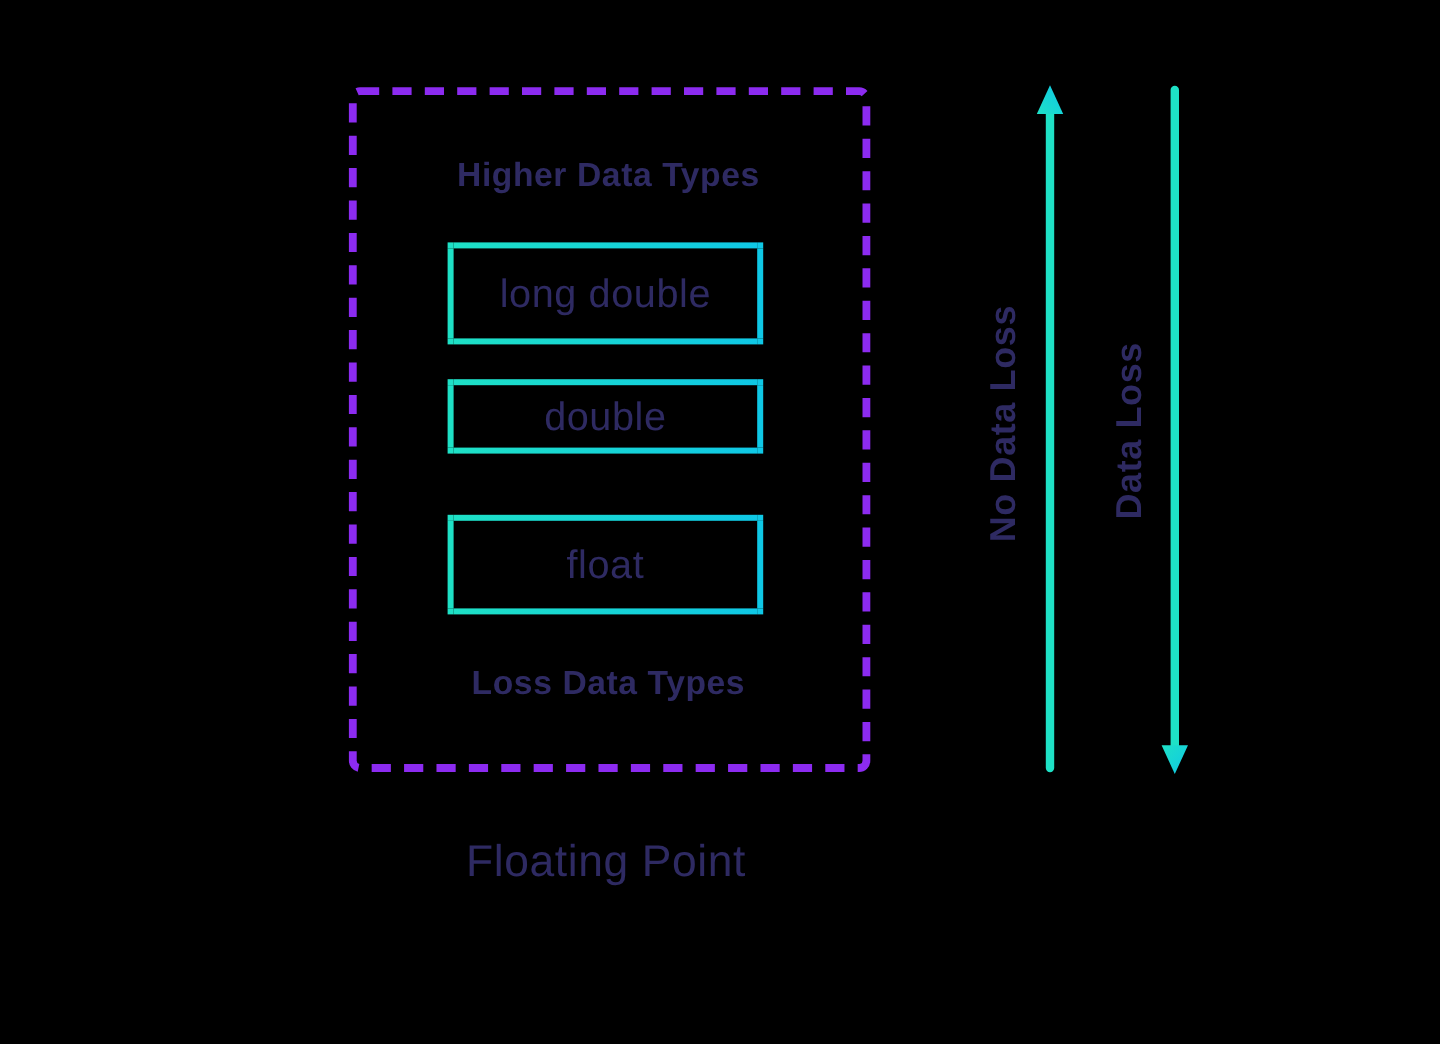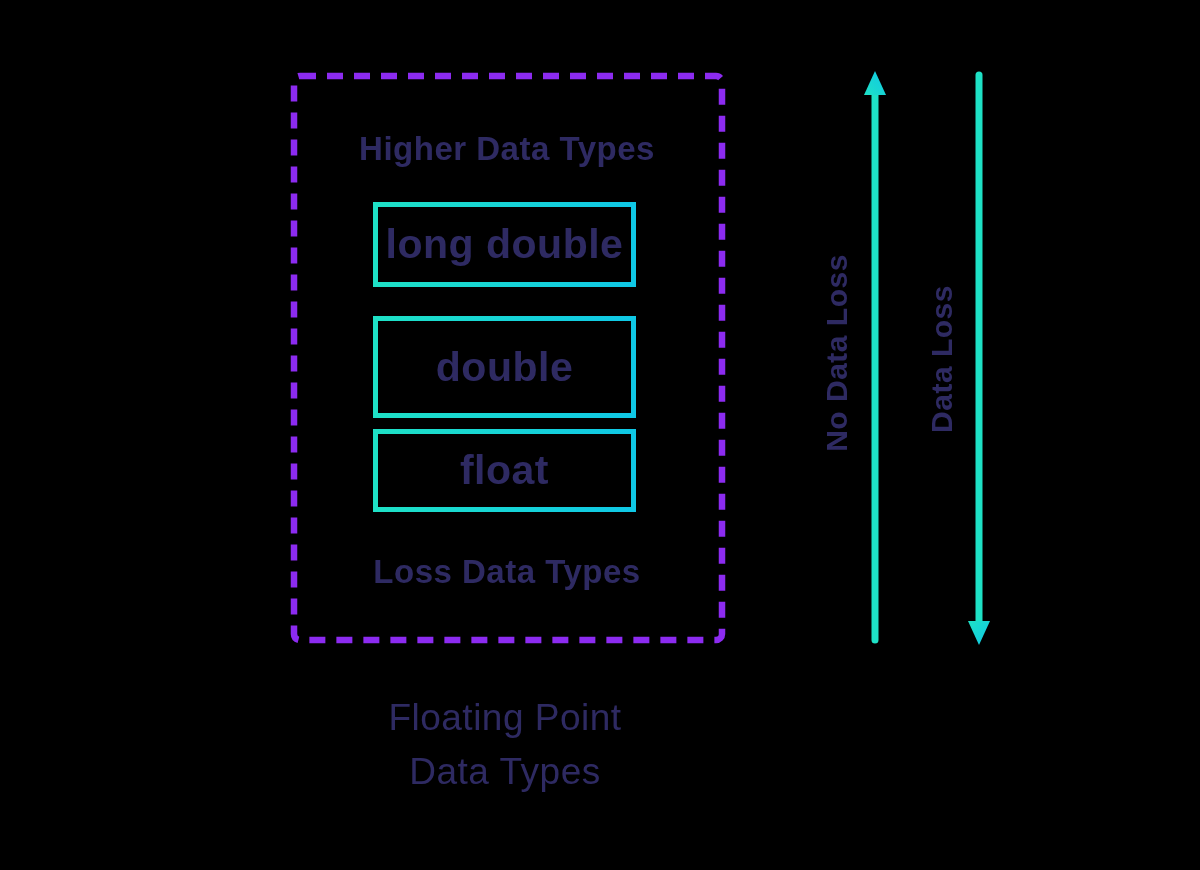--- a/index.html
+++ b/index.html
@@ -16,38 +16,38 @@
     background:var(--bg);
     font-family:"Liberation Sans", sans-serif;
     overflow:hidden;
   }
   .svg-layer{position:absolute;left:0;top:0;}
   .group-label{
     position:absolute;
     left:293px;width:428px;
     text-align:center;
     color:var(--navy);
-    font-size:33px;
+    font-size:28px;
     font-weight:700;
     letter-spacing:0.5px;
   }
   .type-box{
     position:absolute;
     left:373px;width:263px;
     box-sizing:border-box;
     border:5px solid var(--teal);
     border-image:linear-gradient(90deg,var(--teal),var(--cyan)) 1;
     display:flex;align-items:center;justify-content:center;
     color:var(--navy);
-    font-size:41px;
-    font-weight:700;
+    font-size:33px;
+    font-weight:400;
     letter-spacing:0.5px;
   }
   .box-long-double{top:202px;height:85px;}
-  .box-double{top:316px;height:102px;text-align:center;}
+  .box-double{top:316px;height:62px;text-align:center;}
   .box-float{top:429px;height:83px;}
   .diagram-title{
     position:absolute;
     left:290px;top:691px;width:430px;
     text-align:center;
     color:var(--navy);
     font-size:37px;
     font-weight:400;
     line-height:54px;
     letter-spacing:0.5px;
@@ -105,20 +105,19 @@
   </div>
 
   <div class="type-box box-float">
     <span>float</span>
   </div>
 
   <div class="group-label" style="top:553px">Loss Data Types</div>
 
   <div class="diagram-title">
     <div>Floating Point</div>
-    <div>Data Types</div>
   </div>
 
   <div class="vlabel vlabel-no-loss">No Data Loss</div>
 
   <div class="vlabel vlabel-loss">Data Loss</div>
 
 </div>
 
 </body></html>

